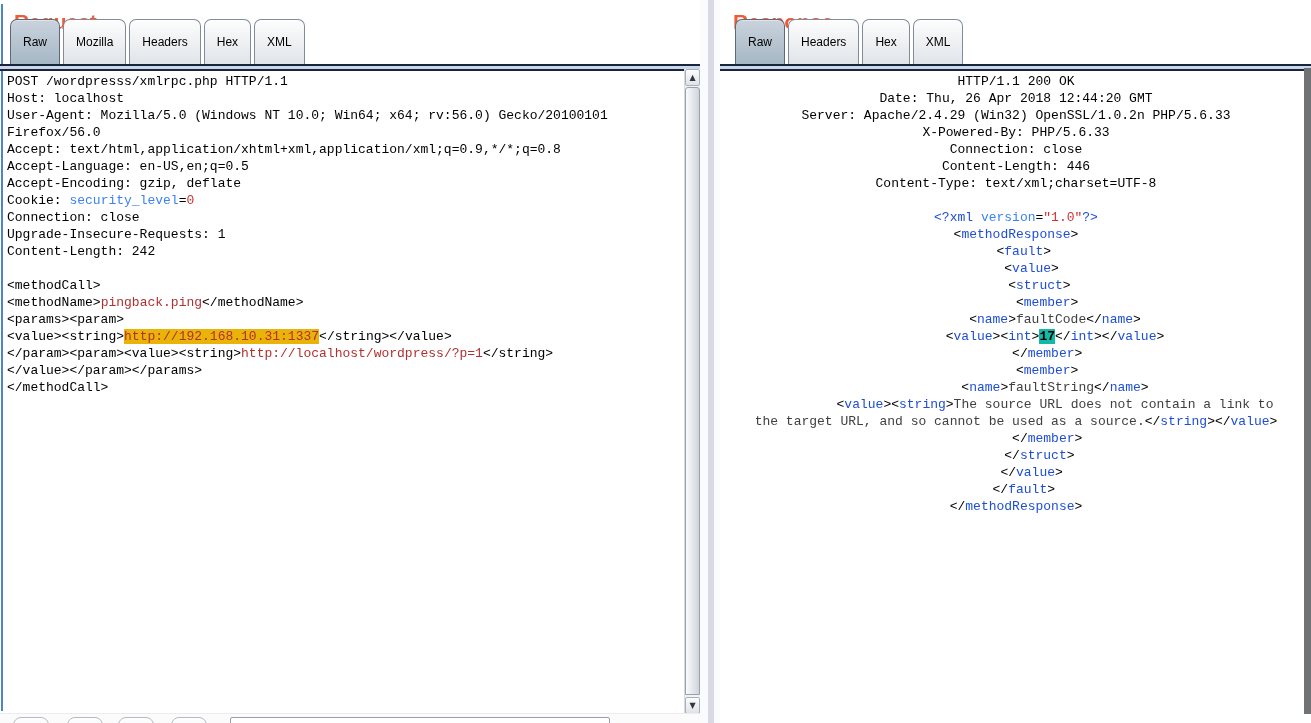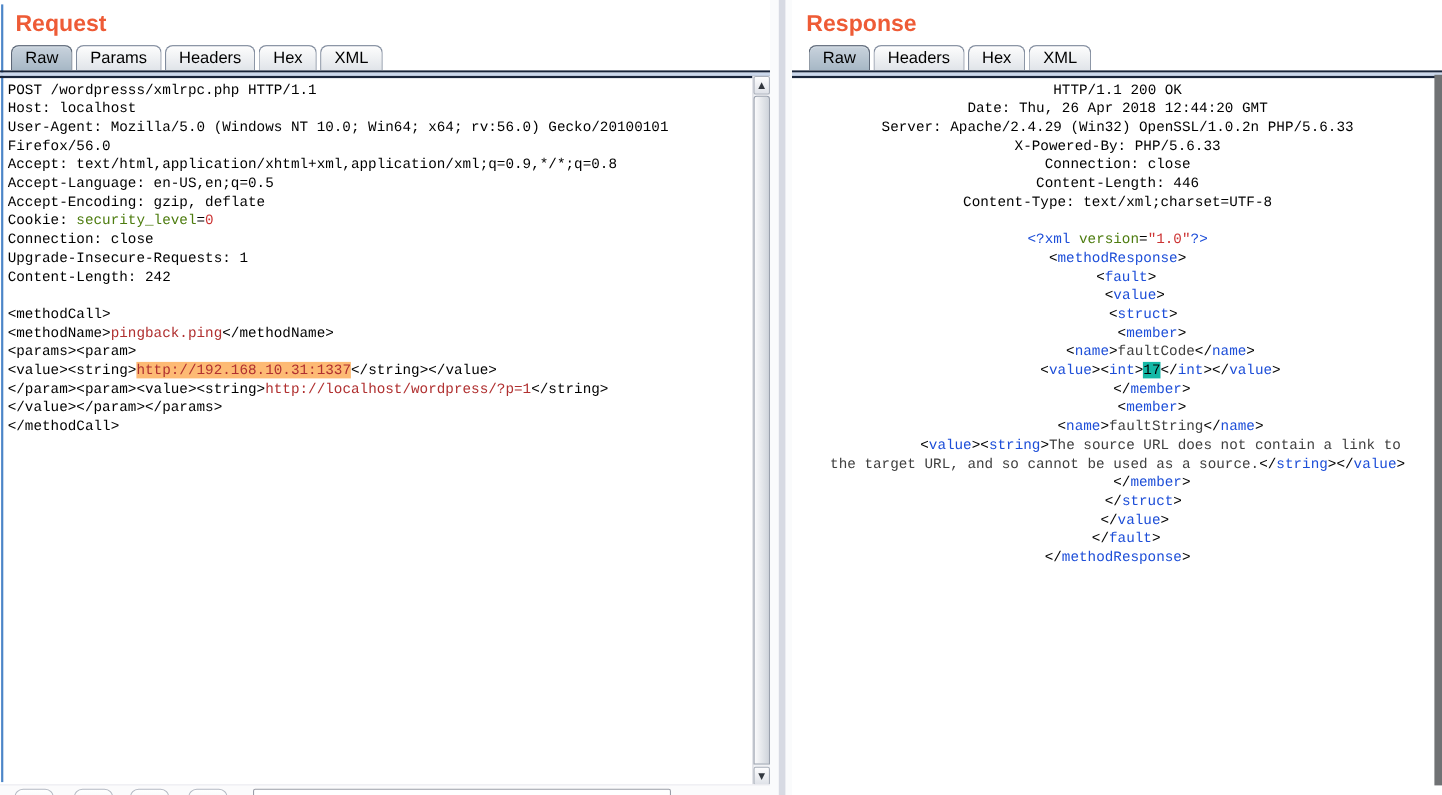--- a/index.html
+++ b/index.html
@@ -16,22 +16,22 @@
     position:absolute;top:10px;font-size:21px;font-weight:bold;
     color:#ee5b36;letter-spacing:0;
   }
   #request-panel .panel-title{left:14px;}
   #response-panel .panel-title{left:13px;text-align:center;}
 
   .tab-row{position:absolute;top:40px;height:24px;display:flex;align-items:flex-end;}
   #request-panel .tab-row{left:10px;}
   #response-panel .tab-row{left:15px;}
   .tab{
-    height:22px;line-height:22px;padding:0 12px;margin-right:3px;
-    font-size:15px;color:#000;
+    height:22px;line-height:22px;padding:11px 12px;margin-right:3px;
+    font-size:12px;color:#000;
     background:linear-gradient(#fdfdfd,#e0e4e9);
     border:1px solid #808b9d;border-bottom:none;
     border-radius:7px 7px 0 0;
     box-shadow:inset 0 1px 0 #ffffff;
     cursor:default;
   }
   .tab.selected{
     background:linear-gradient(#c9d3dd,#a6b7c5);
     border-color:#5d6878;
     box-shadow:inset 0 1px 0 #dde5ec;
@@ -49,27 +49,27 @@
     font-family:"Liberation Mono",monospace;
     font-size:13px;line-height:17px;
     padding:2px 0 0 0;
     white-space:pre;
   }
   #request-code{left:7px;width:676px;}
   #response-code{left:7px;width:578px;text-align:center;}
   .line{height:17px;white-space:pre;}
 
   .seg-p{color:#000;}
-  .seg-name{color:#4d7c0f;}
+  .seg-name{color:#3b82f6;}
   .seg-val{color:#cc3333;}
   .seg-attr{color:#b03030;}
-  .seg-hl{color:#b03030;background:#fdba74;}
+  .seg-hl{color:#b03030;background:#eab308;}
   .seg-tag{color:#1d4ed8;}
   .seg-b{color:#404040;font-weight:normal;}
-  .seg-bhl{color:#000;font-weight:normal;background:#14b8a6;}
+  .seg-bhl{color:#000;font-weight:bold;background:#14b8a6;}
 
   
   #request-focus-border{
     position:absolute;left:1px;top:4px;width:2px;height:707px;
     background:#4c86c8;
   }
 
   
   #request-scrollbar{
     position:absolute;left:684px;top:69px;width:16px;height:645px;
@@ -119,21 +119,21 @@
   }
 </style>
 </head>
 <body>
 
 <div class="panel" id="request-panel">
   <div id="request-focus-border"></div>
   <div class="panel-title">Request</div>
   <div class="tab-row" id="req-tabs">
       <div class="tab selected">Raw</div>
-      <div class="tab">Params</div>
+      <div class="tab">Mozilla</div>
       <div class="tab">Headers</div>
       <div class="tab">Hex</div>
       <div class="tab">XML</div>
     </div>
   <div class="groove">
     <div class="g-dark1"></div>
       <div class="g-light"></div>
       <div class="g-dark2"></div>
   </div>
   <div class="code-area" id="request-code"><div class="line"><span class="seg-p">POST /wordpresss/xmlrpc.php HTTP/1.1</span></div><div class="line"><span class="seg-p">Host: localhost</span></div><div class="line"><span class="seg-p">User-Agent: Mozilla/5.0 (Windows NT 10.0; Win64; x64; rv:56.0) Gecko/20100101</span></div><div class="line"><span class="seg-p">Firefox/56.0</span></div><div class="line"><span class="seg-p">Accept: text/html,application/xhtml+xml,application/xml;q=0.9,*/*;q=0.8</span></div><div class="line"><span class="seg-p">Accept-Language: en-US,en;q=0.5</span></div><div class="line"><span class="seg-p">Accept-Encoding: gzip, deflate</span></div><div class="line"><span class="seg-p">Cookie: </span><span class="seg-name">security_level</span><span class="seg-p">=</span><span class="seg-val">0</span></div><div class="line"><span class="seg-p">Connection: close</span></div><div class="line"><span class="seg-p">Upgrade-Insecure-Requests: 1</span></div><div class="line"><span class="seg-p">Content-Length: 242</span></div><div class="line"> </div><div class="line"><span class="seg-p">&lt;methodCall&gt;</span></div><div class="line"><span class="seg-p">&lt;methodName&gt;</span><span class="seg-attr">pingback.ping</span><span class="seg-p">&lt;/methodName&gt;</span></div><div class="line"><span class="seg-p">&lt;params&gt;&lt;param&gt;</span></div><div class="line"><span class="seg-p">&lt;value&gt;&lt;string&gt;</span><span class="seg-hl">http://192.168.10.31:1337</span><span class="seg-p">&lt;/string&gt;&lt;/value&gt;</span></div><div class="line"><span class="seg-p">&lt;/param&gt;&lt;param&gt;&lt;value&gt;&lt;string&gt;</span><span class="seg-attr">http://localhost/wordpress/?p=1</span><span class="seg-p">&lt;/string&gt;</span></div><div class="line"><span class="seg-p">&lt;/value&gt;&lt;/param&gt;&lt;/params&gt;</span></div><div class="line"><span class="seg-p">&lt;/methodCall&gt;</span></div></div>

